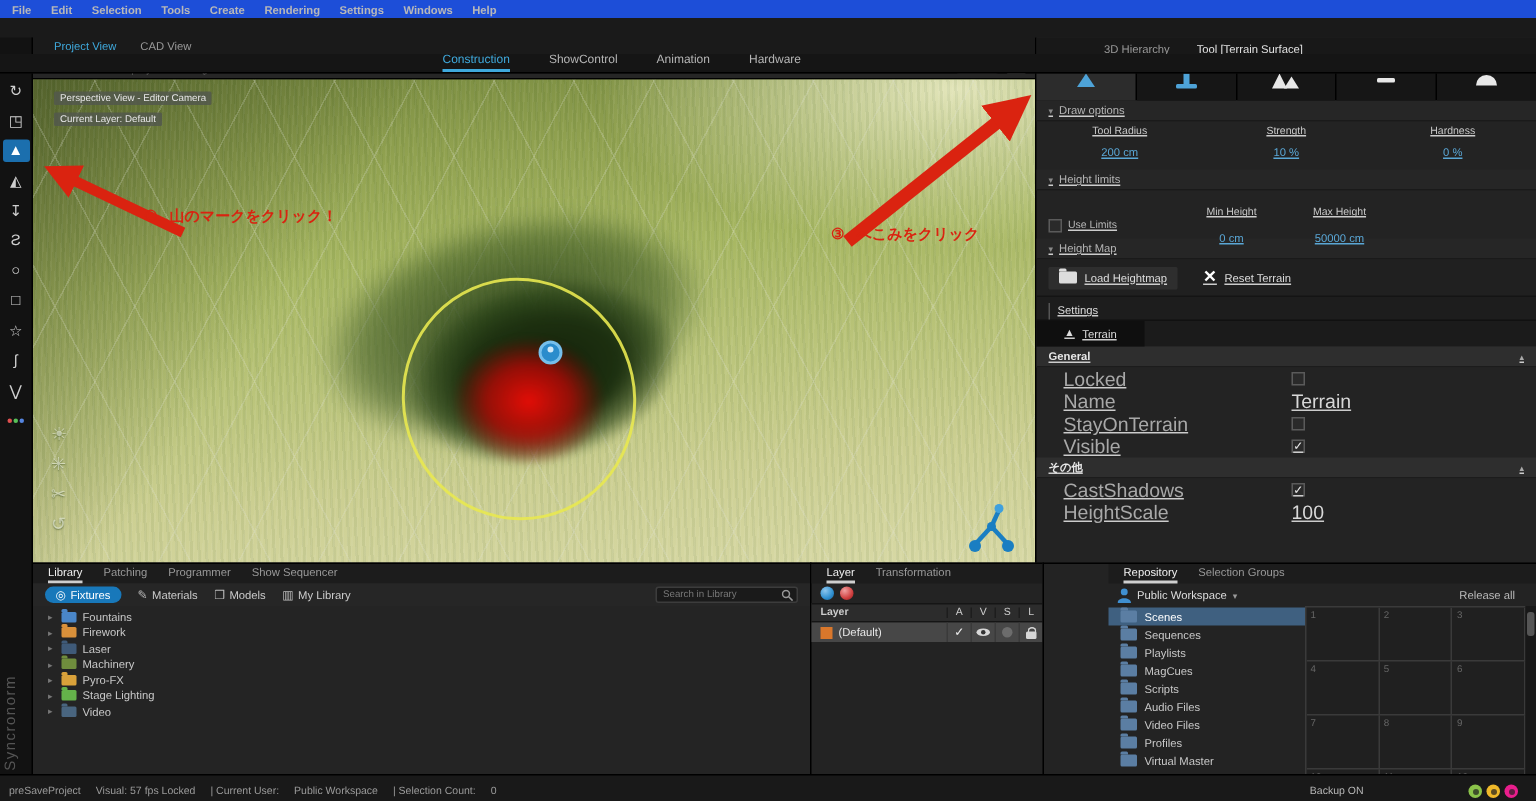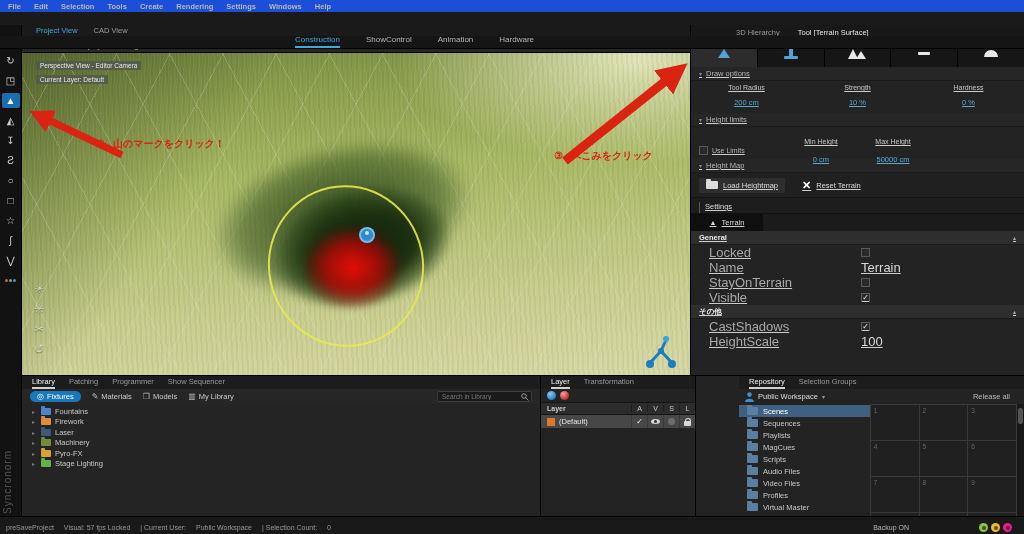--- a/index.html
+++ b/index.html
@@ -425,20 +425,25 @@
         <div class="titem">
           <span class="texp">▸</span>
           <span class="fold" style="background: rgb(217, 161, 58);"></span>
           <span class="tlabel">Pyro-FX</span>
         </div>
         <div class="titem">
           <span class="texp">▸</span>
           <span class="fold" style="background: rgb(100, 178, 74);"></span>
           <span class="tlabel">Stage Lighting</span>
         </div>
+        <div class="titem">
+          <span class="texp">▸</span>
+          <span class="fold" style="background: rgb(73, 101, 127);"></span>
+          <span class="tlabel">Video</span>
+        </div>
       </div>
   </div>
 
   <div class="bmpanel">
     <div class="bpanel-tabs" id="bmtabs">
         <span class="btab sel">Layer</span>
         <span class="btab">Transformation</span>
       </div>
     <div class="bm-icons">
       <span class="orb blue"></span>

